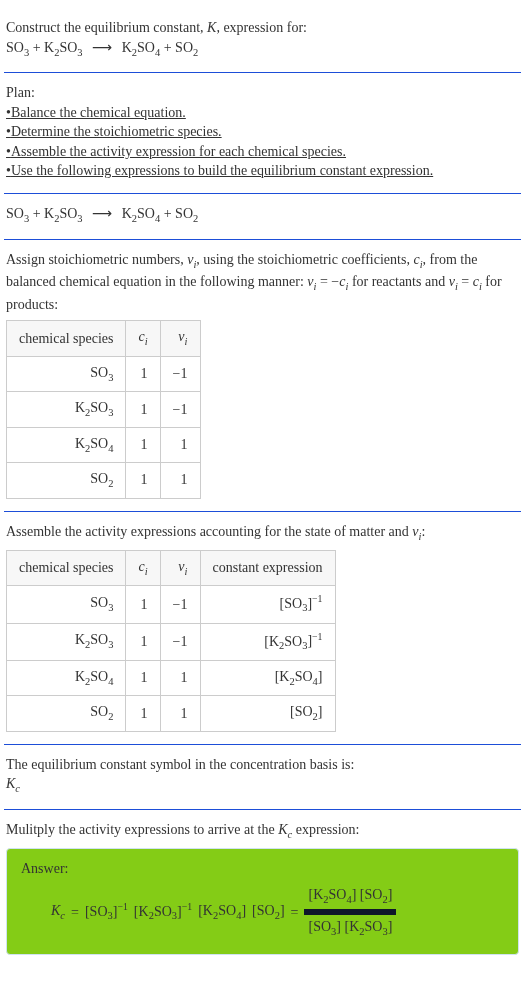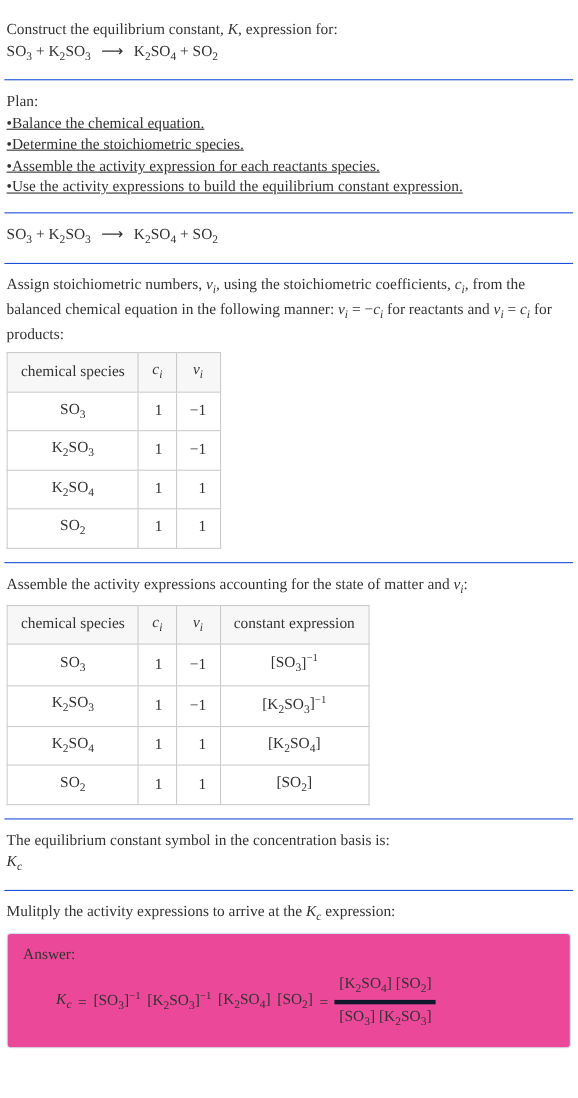--- a/index.html
+++ b/index.html
@@ -22,49 +22,49 @@
     .arrow { display: inline-block; margin: 0 6px; }
     .plan-list { list-style: none; text-decoration: underline; }
     .plan-list li::before { content: "\2022 "; }
     table.stoich {
       border-collapse: collapse;
       margin-top: 6px;
     }
     table.stoich th, table.stoich td {
       border: 1px solid #ccc;
       padding: 6px 12px;
-      text-align: center;
+      text-align: right;
       font-weight: normal;
     }
     table.stoich th {
       background: #f7f7f7;
     }
     table.stoich td.num { text-align: right; }
     .answer-box {
-      background: #ec4899;
+      background: #84cc16;
       border: 1px solid #cfe3f0;
       border-radius: 4px;
       padding: 10px 14px 14px;
       margin-top: 6px;
     }
     .answer-label { margin-bottom: 6px; }
     .kc-expr {
       display: flex;
       align-items: center;
       gap: 6px;
       padding-left: 30px;
       white-space: nowrap;
     }
     .frac {
       display: inline-flex;
       flex-direction: column;
       align-items: center;
       vertical-align: middle;
     }
-    .frac .num { border-bottom: 4px solid #0f172a; padding: 0 4px 2px; }
+    .frac .num { border-bottom: 6px solid #0f172a; padding: 0 4px 2px; }
     .frac .den { padding: 2px 4px 0; font-family: Liberation Serif, serif; }
     .neg1::after { content: "−1"; font-size: 0.7em; vertical-align: super; }
     .species { white-space: nowrap; }
   </style>
 </head>
 <body>
 
 <div class="section">
   <div>
     <span>Construct the equilibrium constant, </span><span class="italic">K</span><span>, expression for:</span>
@@ -74,22 +74,22 @@
     <span class="arrow">⟶</span>
     <span class="species"><span>K</span><span class="sub">2</span><span>SO</span><span class="sub">4</span></span><span> + </span><span class="species"><span>SO</span><span class="sub">2</span></span>
   </div>
 </div>
 
 <div class="section">
   <div>Plan:</div>
   <ul class="plan-list">
     <li>Balance the chemical equation.</li>
     <li>Determine the stoichiometric species.</li>
-    <li>Assemble the activity expression for each reactants species.</li>
-    <li>Use the activity expressions to build the equilibrium constant expression.</li>
+    <li>Assemble the activity expression for each chemical species.</li>
+    <li>Use the following expressions to build the equilibrium constant expression.</li>
   </ul>
 </div>
 
 <div class="section">
   <div>
     <span class="species"><span>SO</span><span class="sub">3</span></span><span> + </span><span class="species"><span>K</span><span class="sub">2</span><span>SO</span><span class="sub">3</span></span>
     <span class="arrow">⟶</span>
     <span class="species"><span>K</span><span class="sub">2</span><span>SO</span><span class="sub">4</span></span><span> + </span><span class="species"><span>SO</span><span class="sub">2</span></span>
   </div>
 </div>

